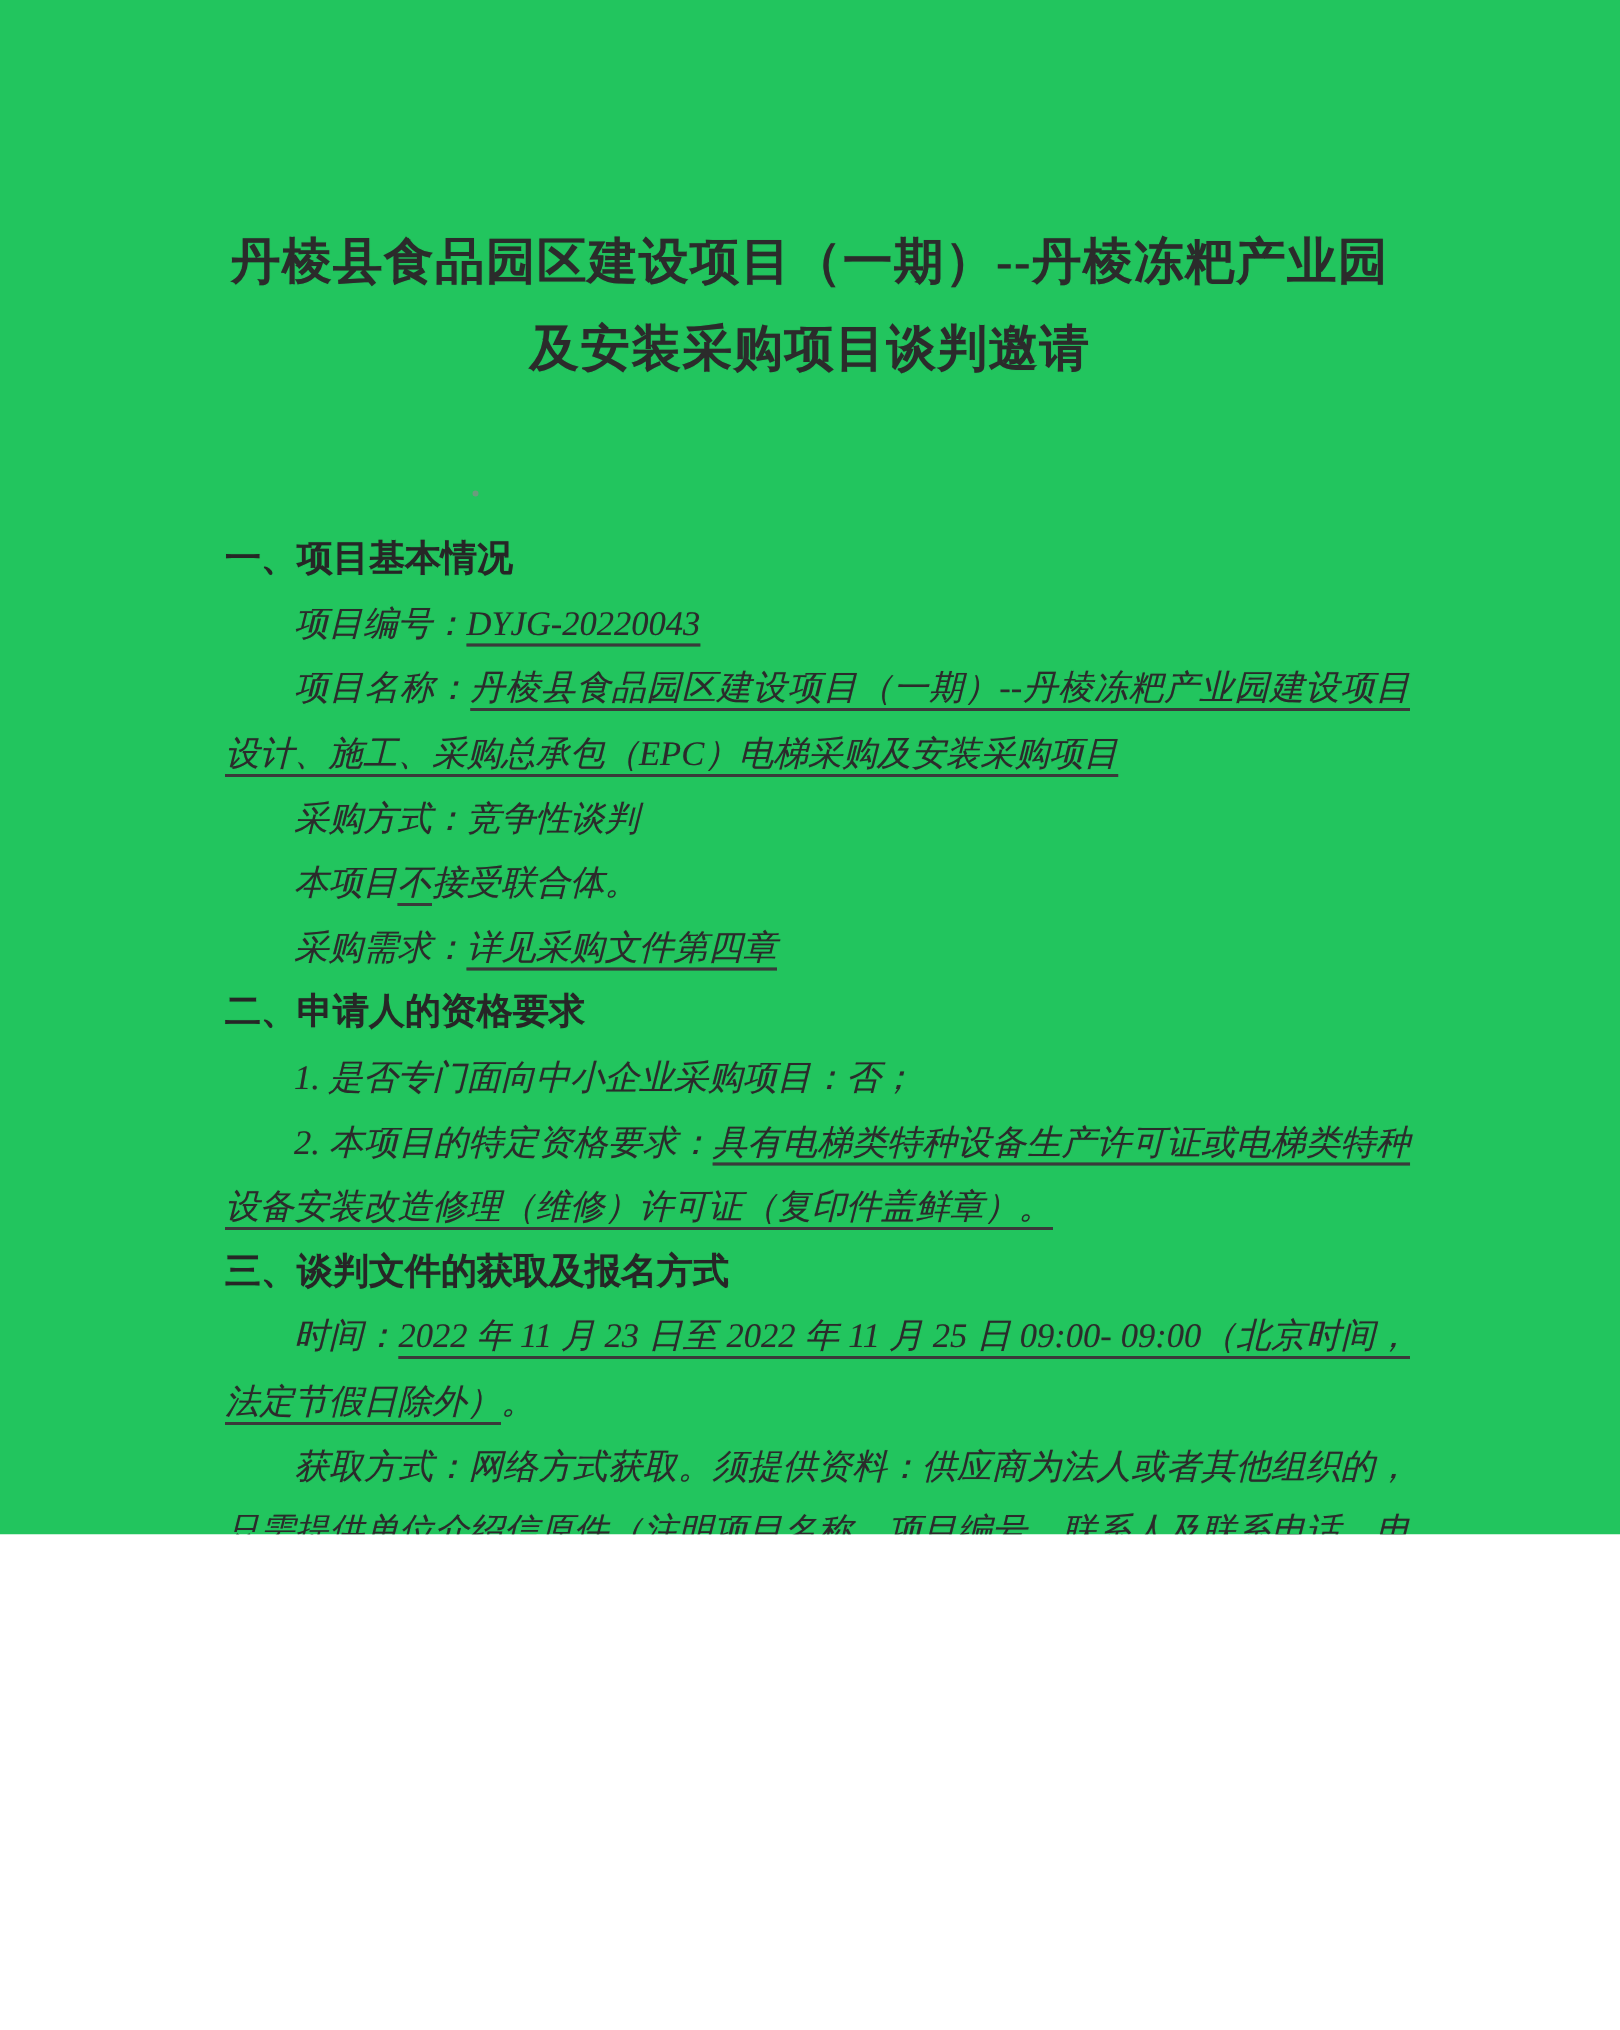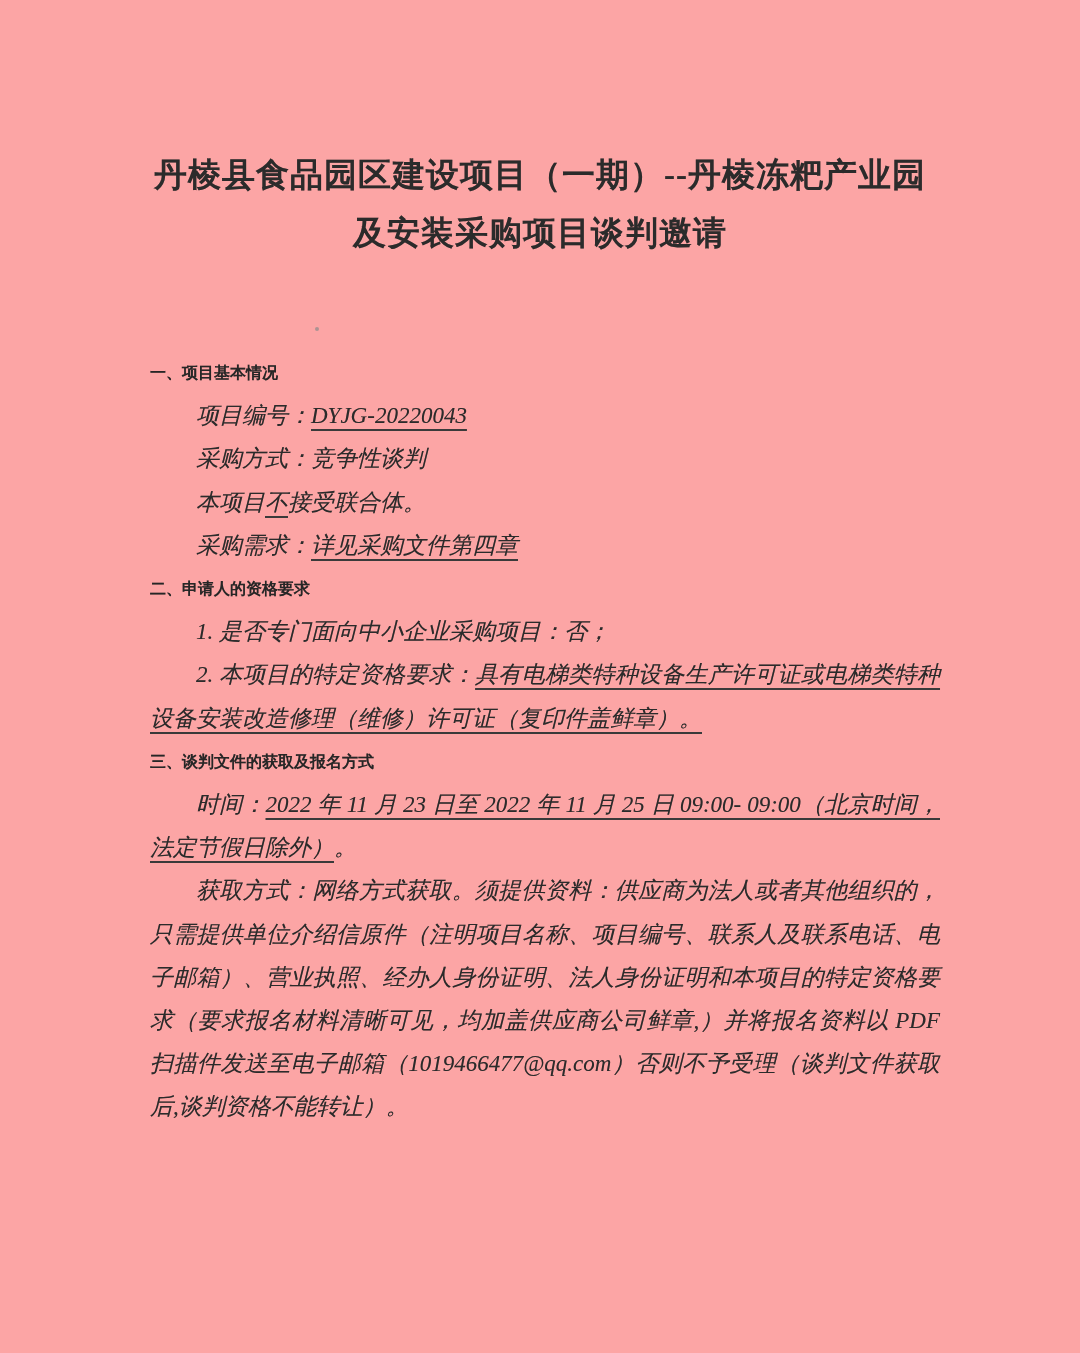--- a/index.html
+++ b/index.html
@@ -3,23 +3,23 @@
 <meta charset="utf-8">
 <style>
   html, body {
     margin: 0;
     padding: 0;
     background: #ffffff;
   }
   .page {
     position: relative;
     width: 1080px;
-    height: 1353px;
+    height: 1023px;
     margin: 0 auto;
-    background: #fca5a5;
+    background: #22c55e;
     overflow: hidden;
     color: #2b2b2b;
     font-family: "Liberation Serif", serif;
     text-shadow: 0 0 0.5px rgba(40,40,40,0.35);
   }
   .doc-title {
     margin: 0;
     padding-top: 146px;
     font-size: 33px;
     line-height: 58px;
@@ -31,21 +31,21 @@
   .doc-body {
     margin: 89px 140px 0 150px;
     width: 790px;
     font-size: 23px;
     line-height: 43.2px;
     text-align: justify;
   }
   h2.heading {
     margin: 0;
     font-family: "Liberation Sans", sans-serif;
-    font-size: 16px;
+    font-size: 24px;
     line-height: 43.2px;
     font-weight: 700;
     color: #262626;
     text-align: left;
   }
   p.para {
     margin: 0;
     text-indent: 2em;
     font-style: italic;
   }
@@ -73,20 +73,21 @@
   <h1 class="doc-title">
     <span class="title-line">丹棱县食品园区建设项目（一期）--丹棱冻粑产业园</span>
     <span class="title-line">及安装采购项目谈判邀请</span>
   </h1>
 
   <span class="scan-dot"></span>
 
   <div class="doc-body" id="doc-body">
       <h2 class="heading">一、项目基本情况</h2>
       <p class="para"><span>项目编号：</span><span class="u">DYJG-20220043</span></p>
+      <p class="para"><span>项目名称：</span><span class="u">丹棱县食品园区建设项目（一期）--丹棱冻粑产业园建设项目设计、施工、采购总承包（EPC）电梯采购及安装采购项目</span></p>
       <p class="para"><span>采购方式：竞争性谈判</span></p>
       <p class="para"><span>本项目</span><span class="u">不</span><span>接受联合体。</span></p>
       <p class="para"><span>采购需求：</span><span class="u">详见采购文件第四章</span></p>
       <h2 class="heading">二、申请人的资格要求</h2>
       <p class="para"><span>1. 是否专门面向中小企业采购项目：否；</span></p>
       <p class="para"><span>2. 本项目的特定资格要求：</span><span class="u">具有电梯类特种设备生产许可证或电梯类特种设备安装改造修理（维修）许可证（复印件盖鲜章）。</span></p>
       <h2 class="heading">三、谈判文件的获取及报名方式</h2>
       <p class="para"><span>时间：</span><span class="u">2022 年 11 月 23 日至 2022 年 11 月 25 日 09:00- 09:00（北京时间，法定节假日除外）</span><span>。</span></p>
       <p class="para"><span>获取方式：网络方式获取。须提供资料：供应商为法人或者其他组织的，只需提供单位介绍信原件（注明项目名称、项目编号、联系人及联系电话、电子邮箱）、营业执照、经办人身份证明、法人身份证明和本项目的特定资格要求（要求报名材料清晰可见，均加盖供应商公司鲜章,）并将报名资料以 PDF 扫描件发送至电子邮箱（1019466477@qq.com）否则不予受理（谈判文件获取后,谈判资格不能转让）。</span></p>
     </div>

